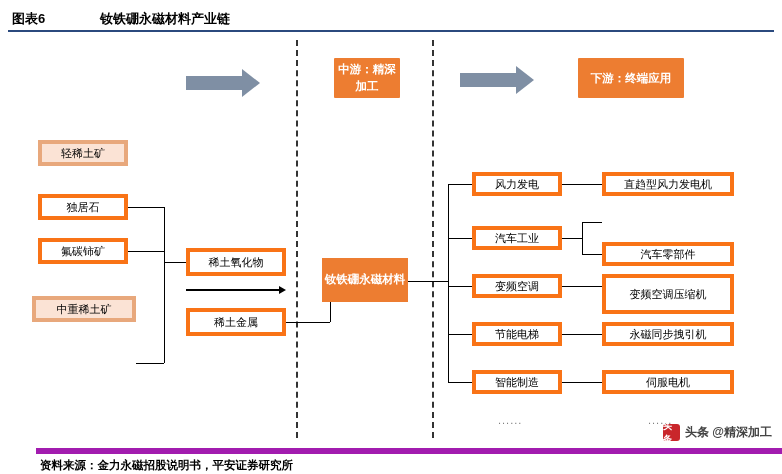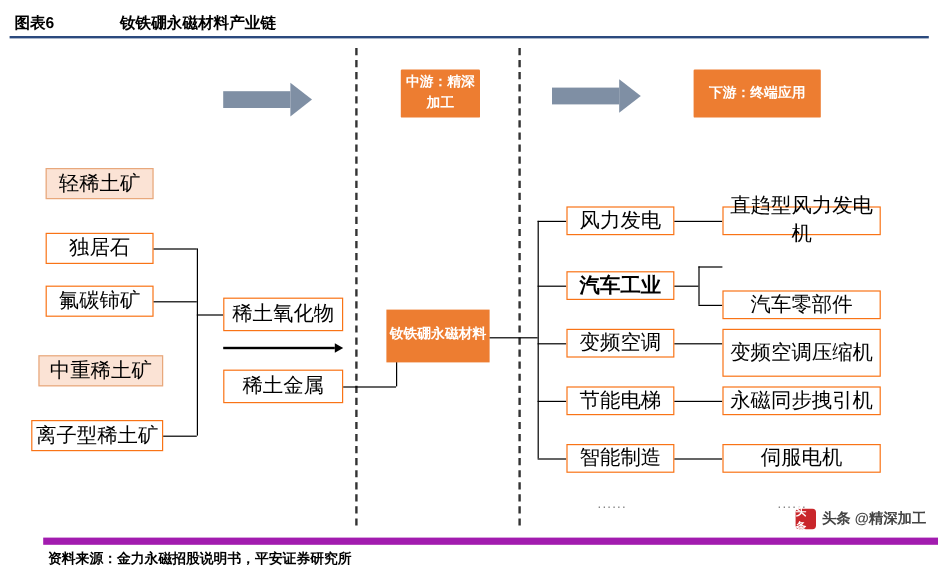--- a/index.html
+++ b/index.html
@@ -66,23 +66,23 @@
   .arrow-grey .head{
     position:absolute;left:56px;top:0;width:0;height:0;
     border-top:14px solid transparent;
     border-bottom:14px solid transparent;
     border-left:18px solid #7F8FA4;
   }
 
   
   .box{
     position:absolute;
-    border:1px solid #f97316;
+    border:4px solid #f97316;
     background:#ffffff;
-    font-size:17px;color:#000;
+    font-size:11px;color:#000;
     display:flex;align-items:center;justify-content:center;
     text-align:center;
     line-height:1.35;
     box-sizing:border-box;
   }
   .box.peach{background:#FBE3D5;border-color:#E8A87C;}
   .box.orange{
     background:#ED7D31;border:none;color:#fff;font-weight:bold;font-size:11.5px;
   }
 
@@ -137,21 +137,20 @@
   </div>
   <div class="arrow-grey" style="left:460px;top:66px;width:74px;height:28px;">
     <div class="shaft"></div>
       <div class="head"></div>
   </div>
 
   <div class="box peach" style="left:38px;top:140px;width:90px;height:26px;">轻稀土矿</div>
   <div class="box" style="left:38px;top:194px;width:90px;height:26px;">独居石</div>
   <div class="box" style="left:38px;top:238px;width:90px;height:26px;">氟碳铈矿</div>
   <div class="box peach" style="left:32px;top:296px;width:104px;height:26px;">中重稀土矿</div>
-  <div class="box" style="left:26px;top:350px;width:110px;height:26px;">离子型稀土矿</div>
 
   <div class="ln lnh" style="left:128px;top:207px;width:36px;"></div>
   <div class="ln lnh" style="left:128px;top:251px;width:36px;"></div>
   <div class="ln lnh" style="left:136px;top:363px;width:28px;"></div>
   <div class="ln lnv" style="left:164px;top:207px;height:156px;"></div>
   <div class="ln lnh" style="left:164px;top:262px;width:22px;"></div>
 
   <div class="box" style="left:186px;top:248px;width:100px;height:28px;">稀土氧化物</div>
   <div class="box" style="left:186px;top:308px;width:100px;height:28px;">稀土金属</div>
 
@@ -168,21 +167,21 @@
   <div class="ln lnh" style="left:408px;top:281px;width:40px;"></div>
   <div class="ln lnv" style="left:448px;top:184px;height:198px;"></div>
 
   <div class="ln lnh" style="left:448px;top:184px;width:24px;"></div>
   <div class="ln lnh" style="left:448px;top:238px;width:24px;"></div>
   <div class="ln lnh" style="left:448px;top:286px;width:24px;"></div>
   <div class="ln lnh" style="left:448px;top:334px;width:24px;"></div>
   <div class="ln lnh" style="left:448px;top:382px;width:24px;"></div>
 
   <div class="box" style="left:472px;top:172px;width:90px;height:24px;">风力发电</div>
-  <div class="box" style="left:472px;top:226px;width:90px;height:24px;font-weight:bold;">汽车工业</div>
+  <div class="box" style="left:472px;top:226px;width:90px;height:24px;">汽车工业</div>
   <div class="box" style="left:472px;top:274px;width:90px;height:24px;">变频空调</div>
   <div class="box" style="left:472px;top:322px;width:90px;height:24px;">节能电梯</div>
   <div class="box" style="left:472px;top:370px;width:90px;height:24px;">智能制造</div>
 
   <div class="ln lnh" style="left:562px;top:184px;width:40px;"></div>
 
   <div class="ln lnh" style="left:562px;top:238px;width:20px;"></div>
   <div class="ln lnv" style="left:582px;top:222px;height:32px;"></div>
   <div class="ln lnh" style="left:582px;top:222px;width:20px;"></div>
   <div class="ln lnh" style="left:582px;top:254px;width:20px;"></div>

